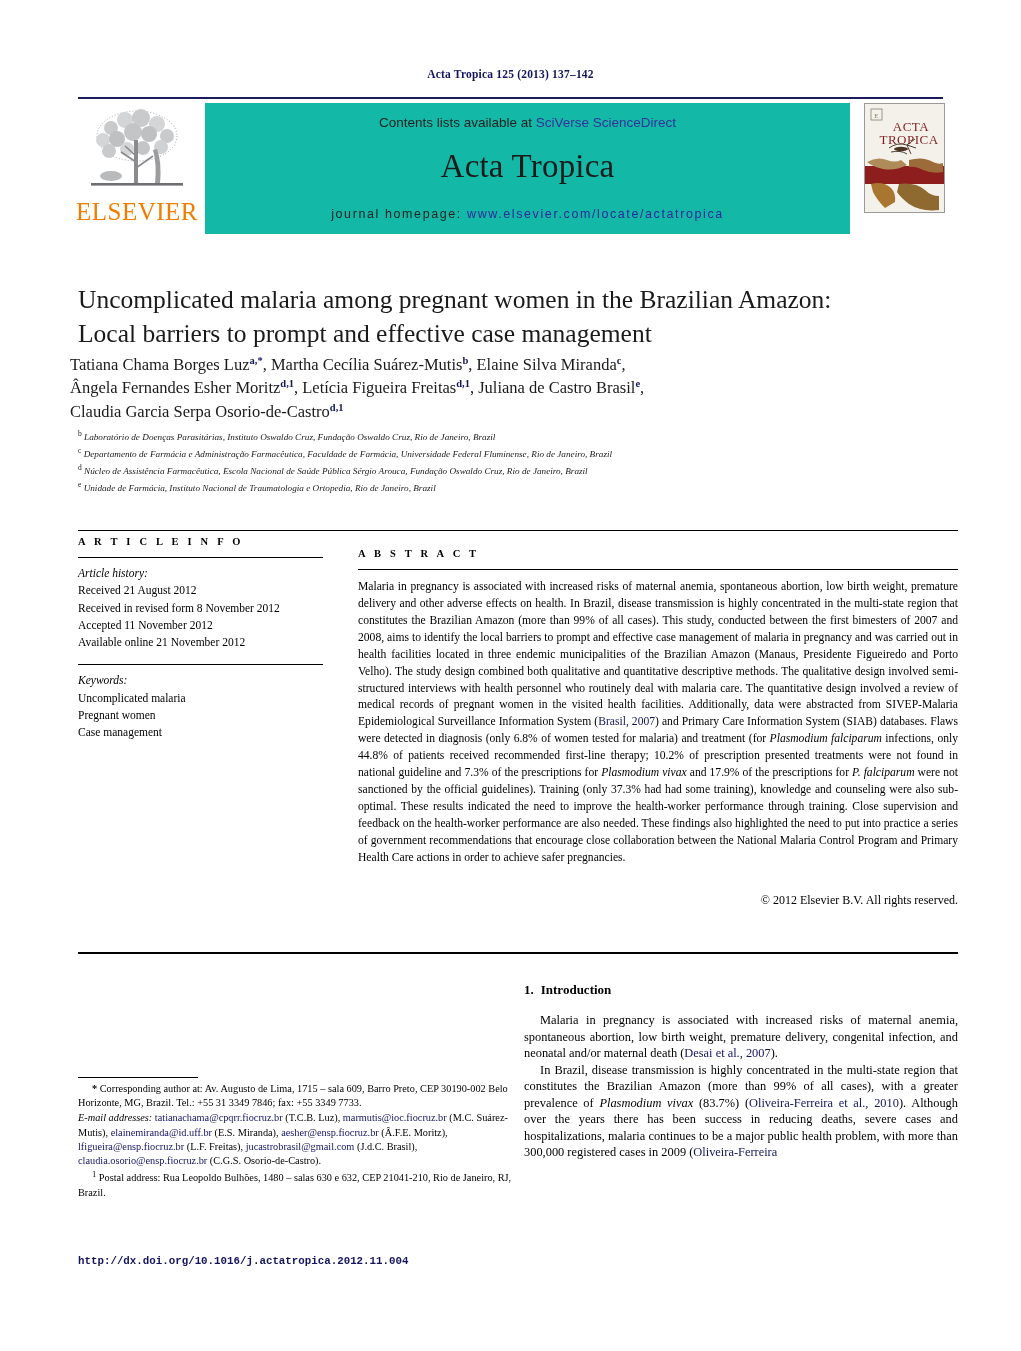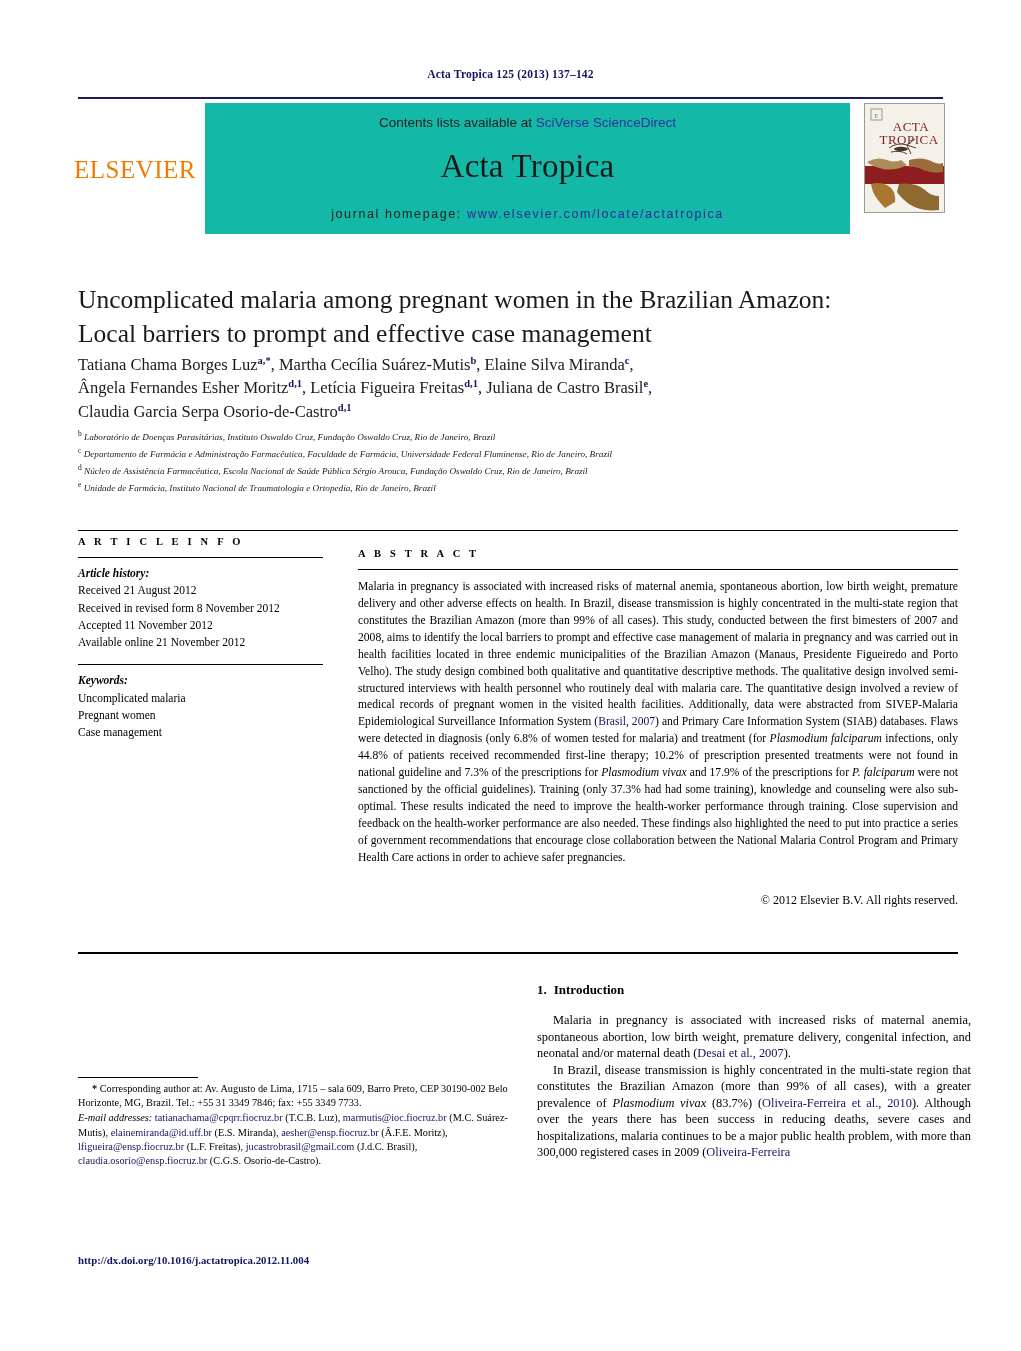--- a/index.html
+++ b/index.html
@@ -25,21 +25,21 @@
   
   .hdr-rule {
     position:absolute; left:78px; top:97px; width:865px; height:2px;
     background:#1b1b5e;
   }
   .hdr {
     position:absolute; left:78px; top:103px; width:865px; height:131px;
   }
   .elsevier-logo {
     position:absolute; left:0; top:3px; width:118px; height:128px;
-    display:flex; flex-direction:row; align-items:center; justify-content:flex-end;
+    display:flex; flex-direction:column; align-items:center; justify-content:flex-start;
   }
   .els-tree { width:112px; height:95px; display:block; }
   .els-word {
     font-family:"Liberation Serif", serif;
     font-size:25px; letter-spacing:.5px; color:#f07d00;
     line-height:1; margin-top:-2px;
   }
   .banner {
     position:absolute; left:127px; top:0; width:645px; height:131px;
     background:#14b8a6;
@@ -64,21 +64,21 @@
     border:1px solid #9a9a9a; background:#f2efe9; overflow:hidden;
   }
 
   
   .title {
     position:absolute; left:78px; top:283px; width:880px;
     font-size:25.5px; line-height:1.32; color:#1a1a1a;
     font-family:"Liberation Serif", serif;
   }
   .authors {
-    position:absolute; left:78px; top:353px; width:880px;
+    position:absolute; left:70px; top:353px; width:880px;
     font-size:16.5px; line-height:1.42; color:#1a1a1a;
   }
   .authors sup { font-size:10.5px; color:#13145e; font-weight:bold; }
   .affils {
     position:absolute; left:78px; top:428px; width:880px;
     font-size:9.2px; line-height:1.62; font-style:italic; color:#1a1a1a;
   }
   .affils sup { font-style:normal; font-size:7.5px; }
   .affils div { white-space:nowrap; }
 
@@ -92,38 +92,38 @@
   }
   .abs {
     position:absolute; left:358px; top:548px; width:600px;
   }
   .sechead {
     font-size:10.5px; font-weight:bold; letter-spacing:3.2px;
     font-family:"Liberation Serif", serif; color:#000;
   }
   .underrule { height:1px; background:#000; margin-top:10px; }
   .info-block { font-size:11.5px; line-height:1.5; margin-top:7px; }
-  .info-block .lbl { font-style:italic; font-weight:bold; }
+  .info-block .lbl { font-style:italic; font-weight:normal; }
   .kw-rule { height:1px; background:#000; margin-top:13px; }
   .abs-body {
     font-size:11.6px; line-height:1.46; text-align:justify; margin-top:9px;
     color:#000;
   }
   .abs-body i { font-style:italic; }
   .abs-body a { color:#13145e; text-decoration:none; }
   .copyright {
     font-size:12px; text-align:right; margin-top:26px; font-weight:normal;
   }
   .abs-endrule {
     position:absolute; left:78px; top:952px; width:880px; height:2px; background:#000;
   }
 
   
   .col-right {
-    position:absolute; left:537px; top:982px; width:434px;
+    position:absolute; left:524px; top:982px; width:434px;
   }
   .h2 { font-size:13px; font-weight:bold; margin-bottom:14px; }
   .h2 .num { margin-right:7px; }
   .body-p {
     font-size:12.4px; line-height:1.33; text-align:justify;
     text-indent:16px; color:#000;
   }
   .body-p a { color:#13145e; text-decoration:none; }
   .body-p i { font-style:italic; }
 
@@ -136,21 +136,21 @@
     font-size:10.3px; line-height:1.38; text-align:left;
   }
   .footnotes a { color:#13145e; text-decoration:none; }
   .fn-item { margin-bottom:1px; }
   .fn-indent { text-indent:14px; }
   .fn-em { font-style:italic; }
   .footer {
     position:absolute; left:78px; top:1252px; width:500px;
     font-size:10.8px; line-height:1.5; font-weight:bold;
   }
-  .footer a { color:#13145e; text-decoration:none; font-weight:bold; }
+  .footer a { color:#13145e; text-decoration:none; font-weight:bold;font-family:Liberation Mono, monospace; }
 </style>
 </head>
 <body>
 
 <div class="page">
 
   <div class="runhead">Acta Tropica 125 (2013) 137–142</div>
 
   <div class="hdr-rule"></div>
   <div class="hdr">
@@ -277,19 +277,20 @@
     <div class="body-p">In Brazil, disease transmission is highly concentrated in the multi-state region that constitutes the Brazilian Amazon (more than 99% of all cases), with a greater prevalence of <i>Plasmodium vivax</i> (83.7%) (<a href="#">Oliveira-Ferreira et al., 2010</a>). Although over the years there has been success in reducing deaths, severe cases and hospitalizations, malaria continues to be a major public health problem, with more than 300,000 registered cases in 2009 (<a href="#">Oliveira-Ferreira</a></div>
   </div>
 
   <div class="fn-rule"></div>
   <div class="footnotes">
     <div class="fn-item fn-indent"><b>*</b> Corresponding author at: Av. Augusto de Lima, 1715 – sala 609, Barro Preto, CEP 30190-002 Belo Horizonte, MG, Brazil. Tel.: +55 31 3349 7846; fax: +55 3349 7733.</div>
     <div class="fn-item">
       <span class="fn-em">E-mail addresses:</span>
       <span><a href="#">tatianachama@cpqrr.fiocruz.br</a> (T.C.B. Luz), <a href="#">marmutis@ioc.fiocruz.br</a> (M.C. Suárez-Mutis), <a href="#">elainemiranda@id.uff.br</a> (E.S. Miranda), <a href="#">aesher@ensp.fiocruz.br</a> (Â.F.E. Moritz), <a href="#">lfigueira@ensp.fiocruz.br</a> (L.F. Freitas), <a href="#">jucastrobrasil@gmail.com</a> (J.d.C. Brasil), <a href="#">claudia.osorio@ensp.fiocruz.br</a> (C.G.S. Osorio-de-Castro).</span>
     </div>
+    <div class="fn-item fn-indent"><sup>1</sup> Postal address: Rua Leopoldo Bulhões, 1480 – salas 630 e 632, CEP 21041-210, Rio de Janeiro, RJ, Brazil.</div>
   </div>
 
   <div class="footer">
     <div><a href="#">http://dx.doi.org/10.1016/j.actatropica.2012.11.004</a></div>
   </div>
 
 </div>
 
 </body></html>

